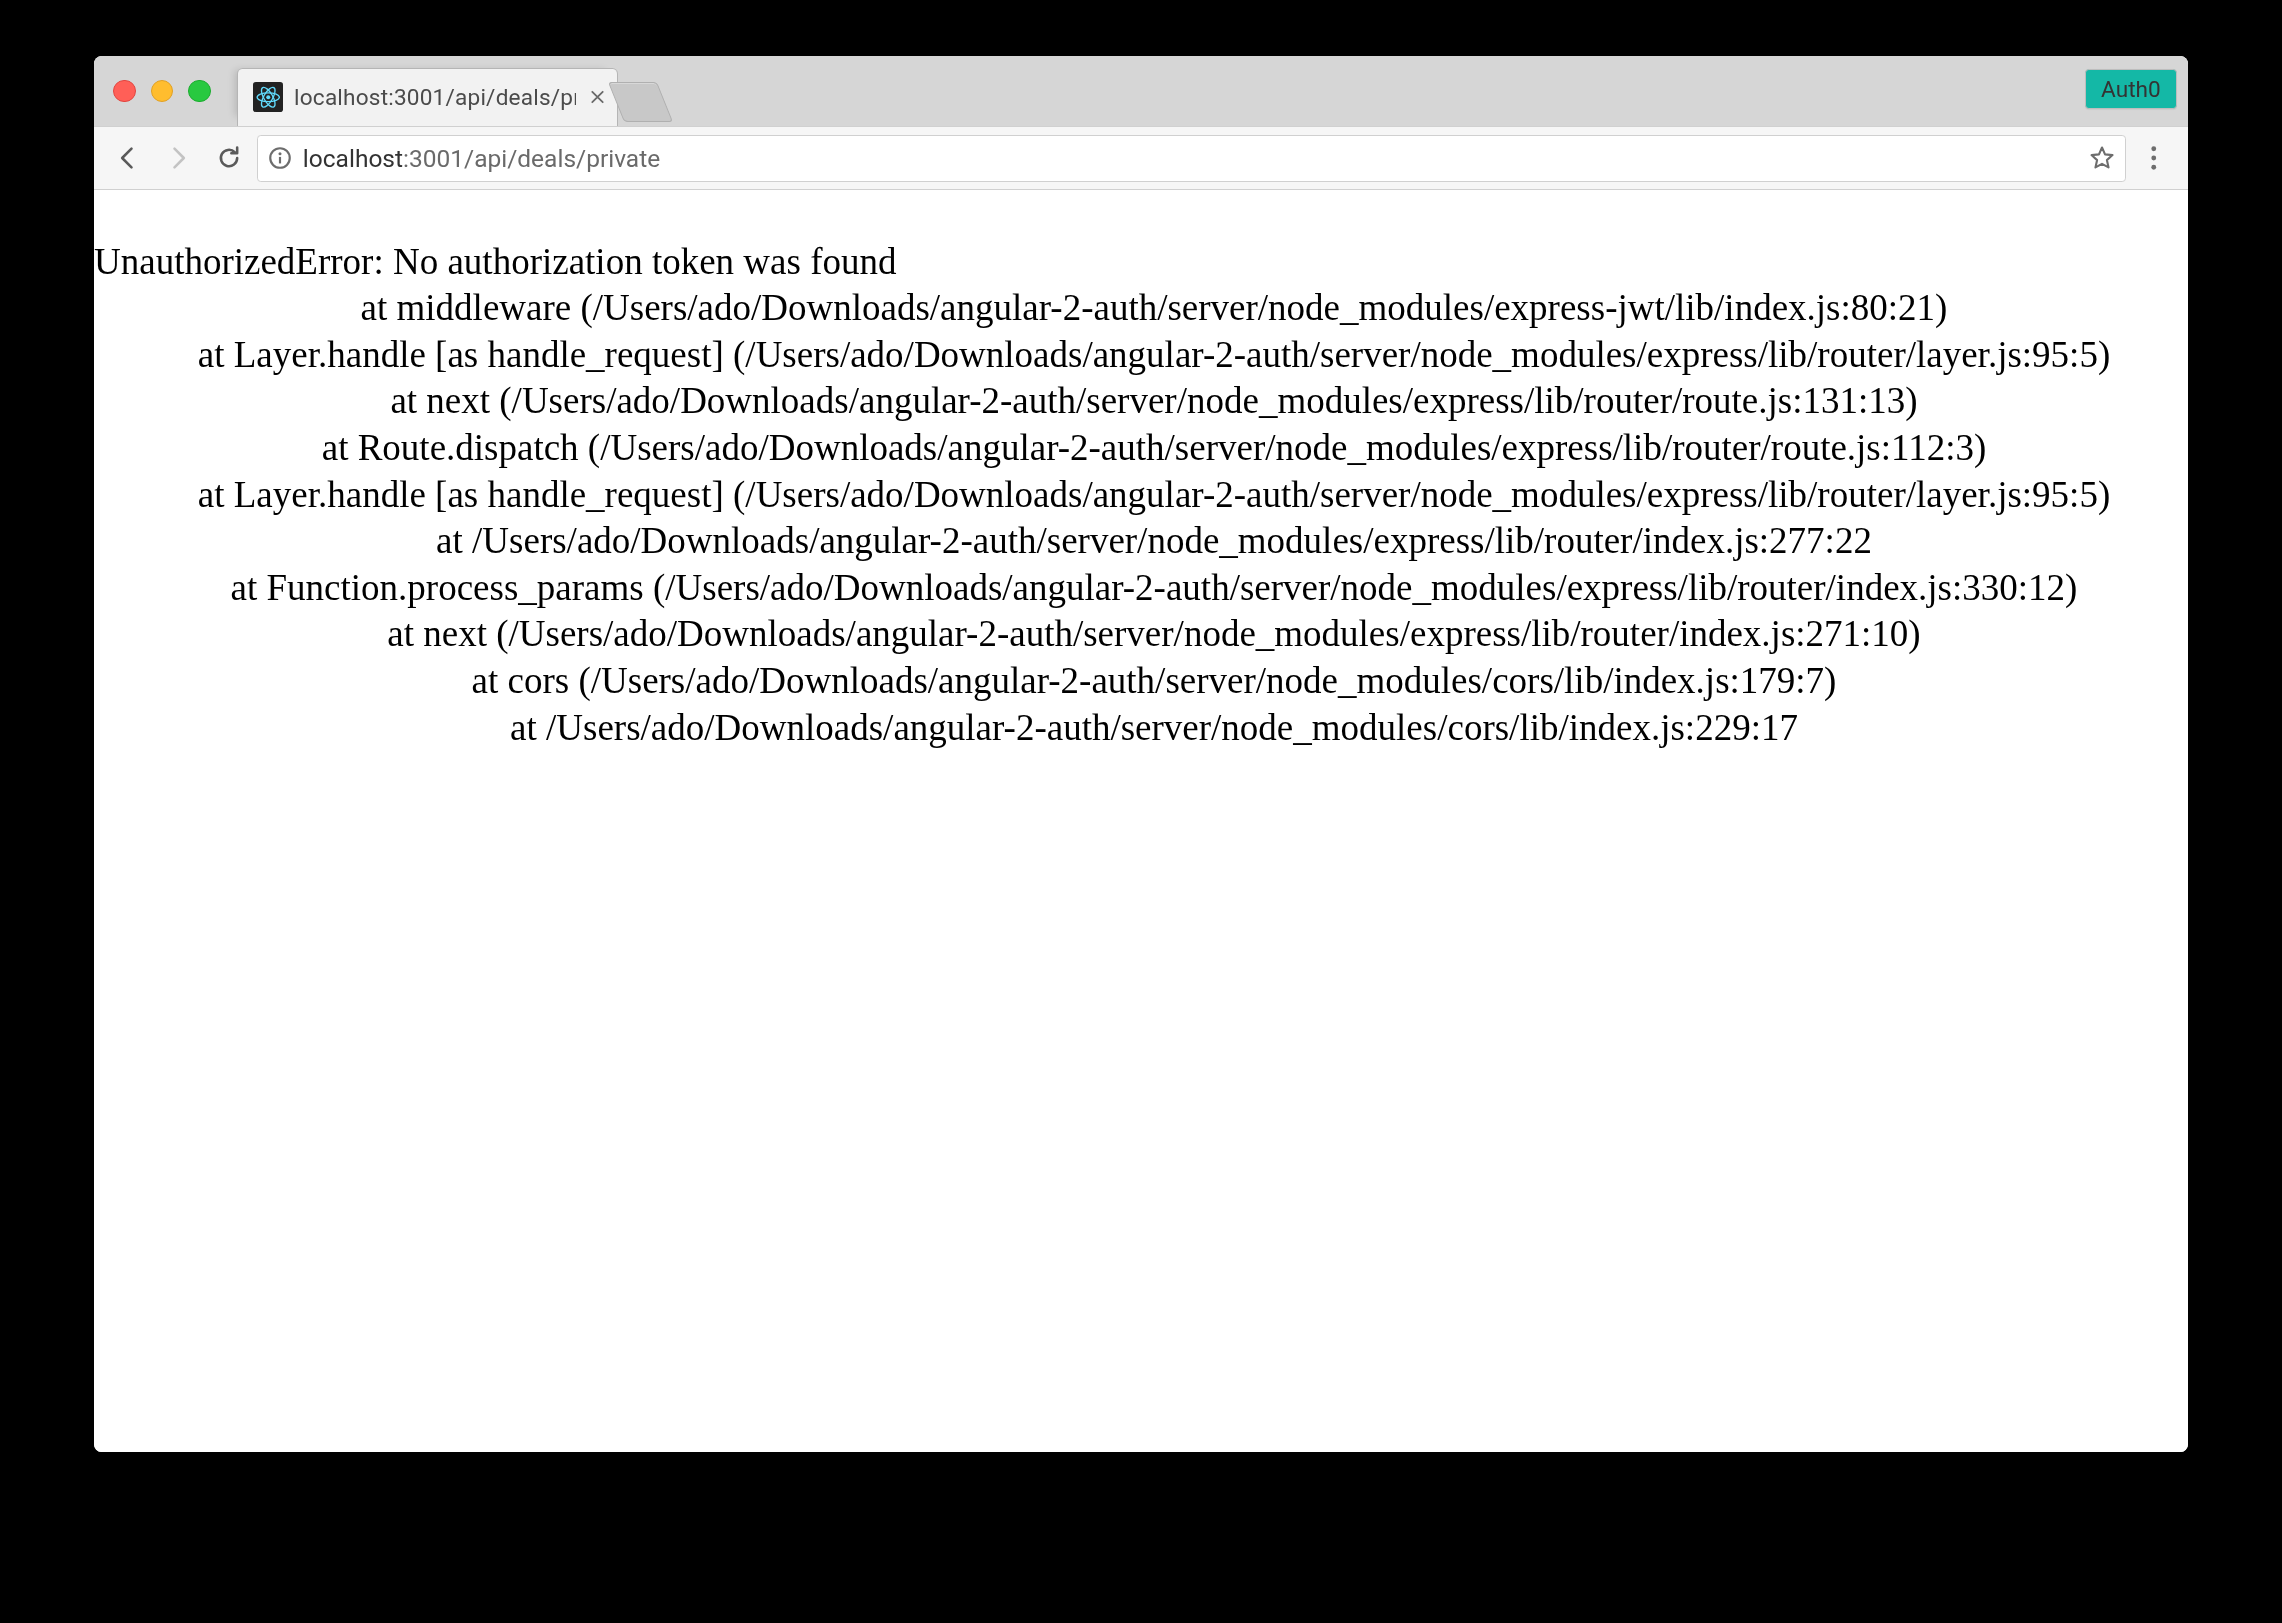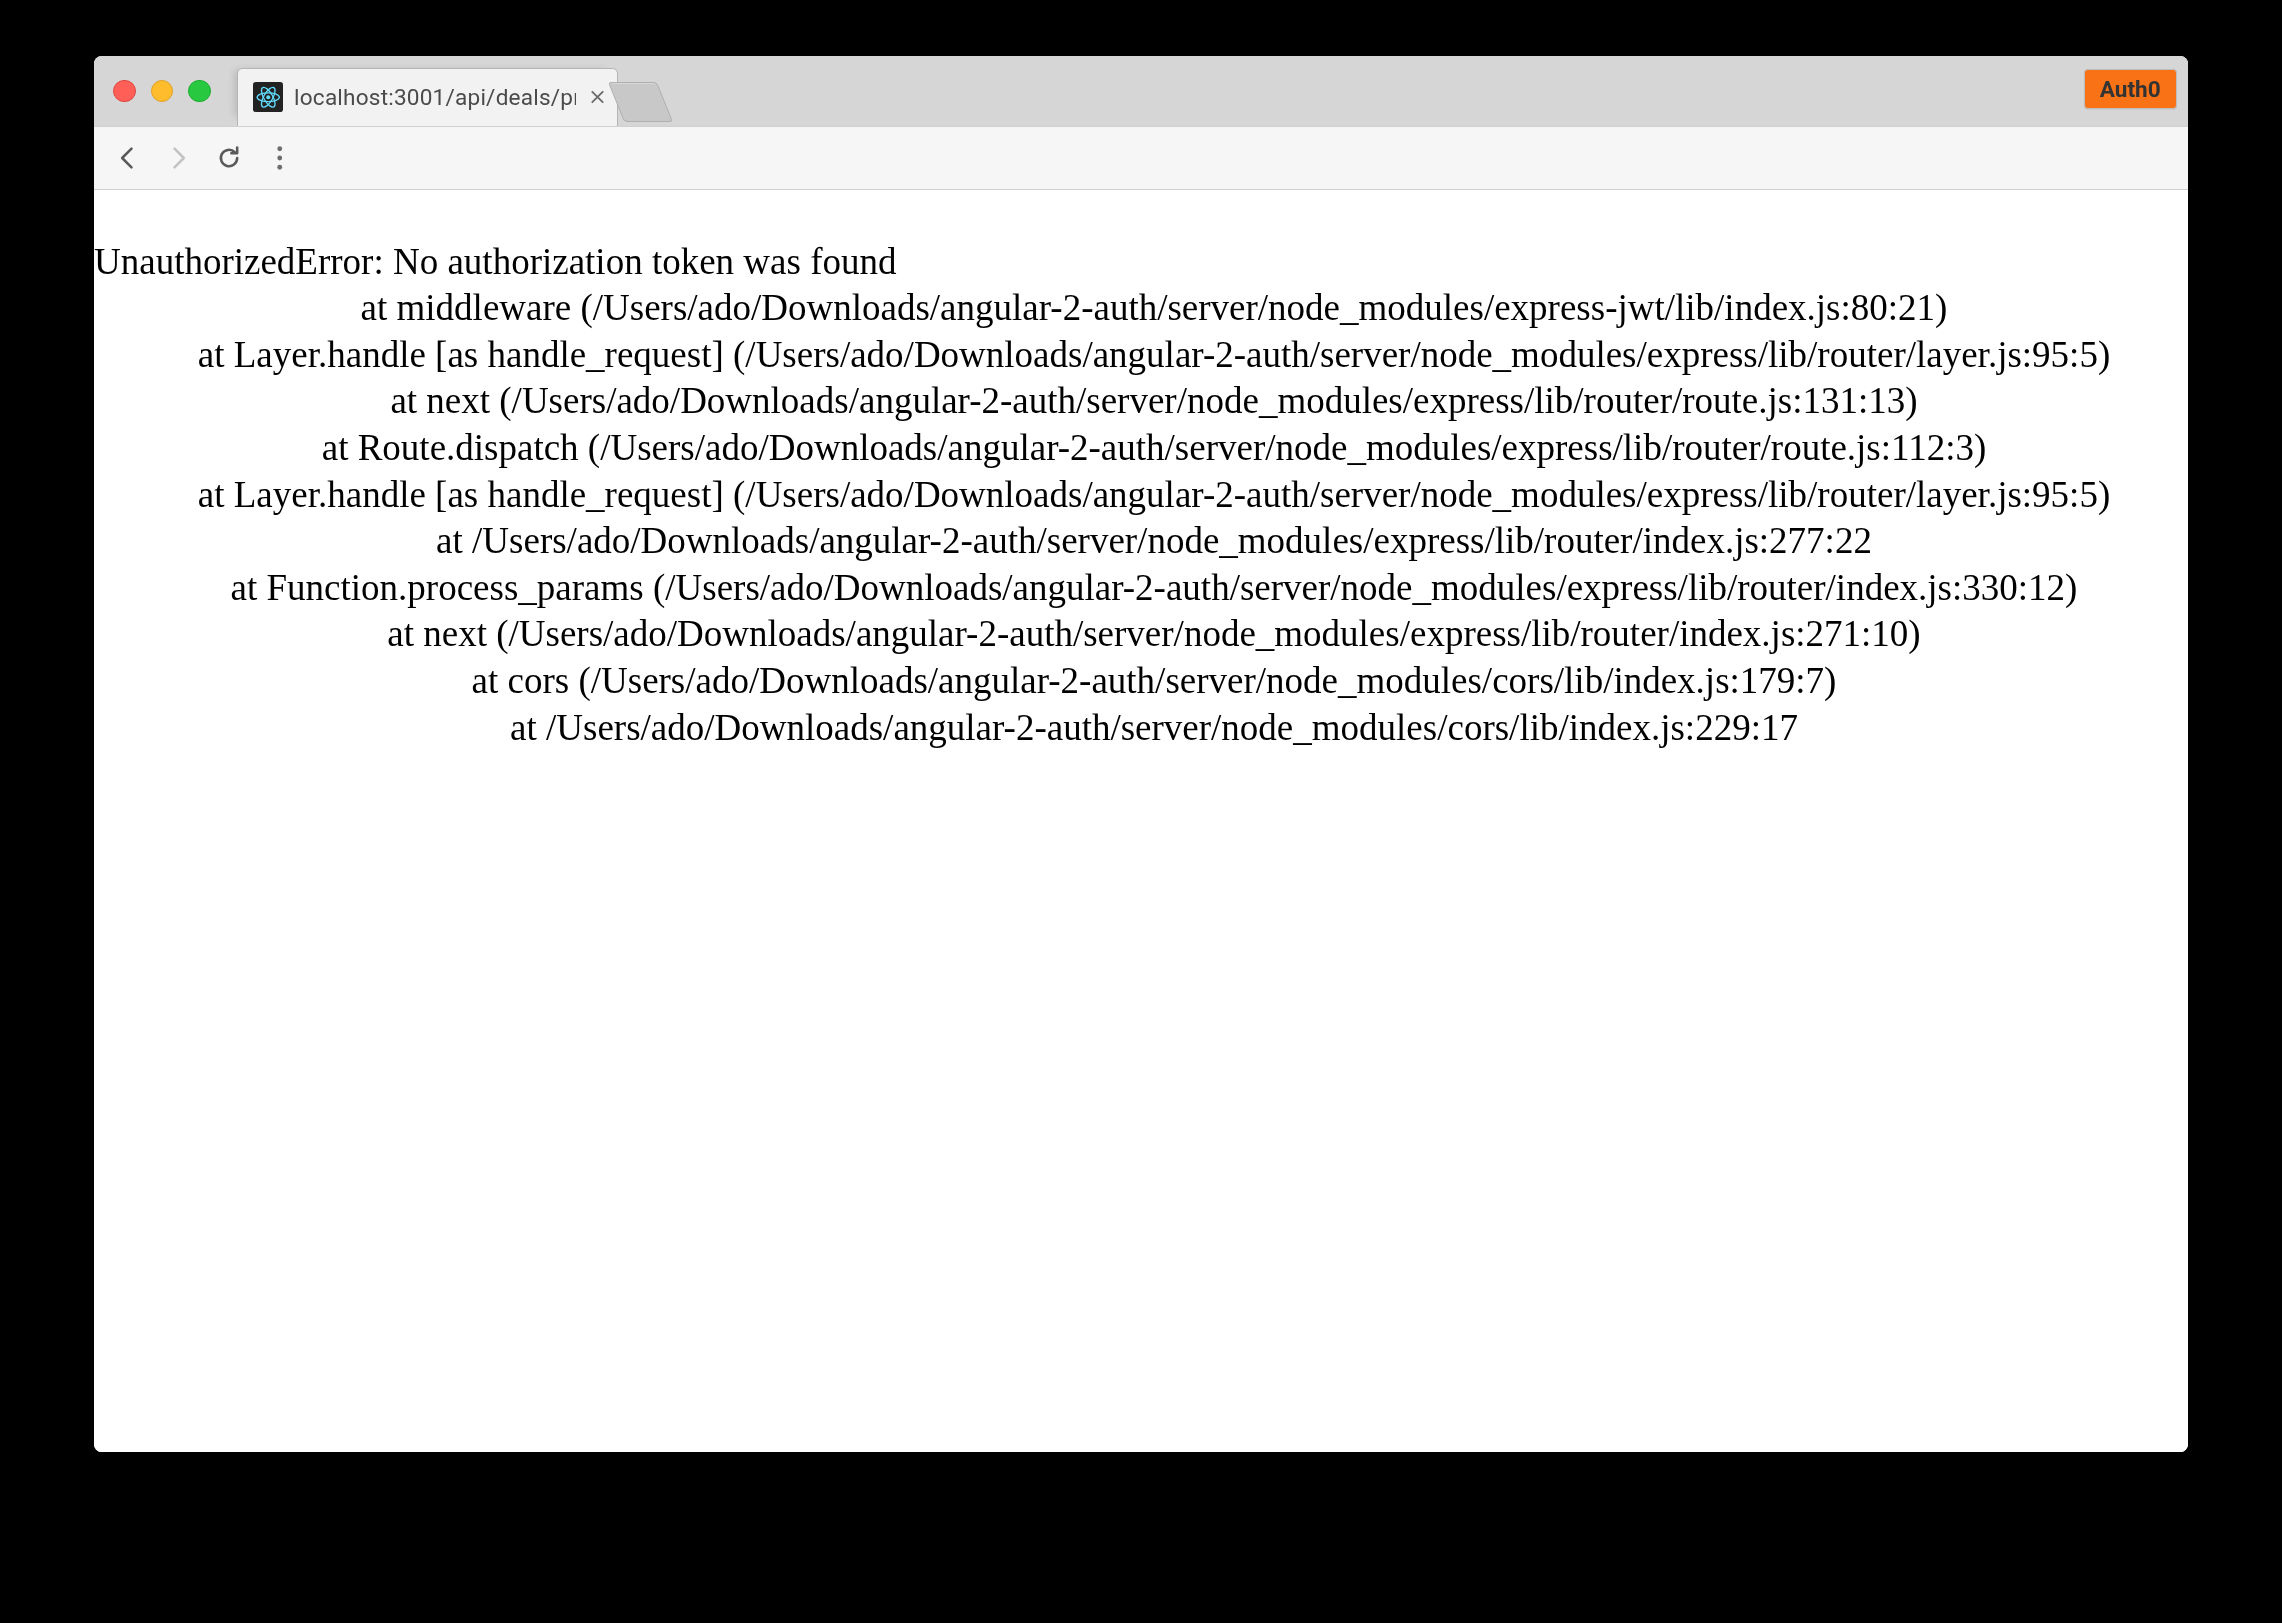--- a/index.html
+++ b/index.html
@@ -111,23 +111,23 @@
     border: 0.9px solid #b0b0b0;
     box-shadow: inset 0 0.9px 0 rgba(255,255,255,0.3);
   }
   .ext-badge {
     position: absolute;
     right: 11.3px;
     top: 13px;
     height: 40px;
     padding: 0 15px;
     font-size: 22.6px;
-    font-weight: 700;
+    font-weight: 400;
     color: #333;
-    background: #f97316;
+    background: #14b8a6;
     border: 0.9px solid #bdbdbd;
     border-radius: 3.8px;
     display: flex;
     align-items: center;
     box-shadow: 0 0.9px 0.9px rgba(0,0,0,0.05);
   }
 
   
   .toolbar {
     height: 64px;
@@ -255,20 +255,37 @@
           <path d="M9 4 L17 12 L9 20" fill="none" stroke="currentColor" stroke-width="2.2" stroke-linecap="round" stroke-linejoin="round"></path>
         </svg>
     </div>
     <div class="nav-btn reload-btn">
       <svg viewBox="0 0 24 24">
           <path d="M19 12a7 7 0 1 1-2.05-4.95" fill="none" stroke="currentColor" stroke-width="2.2" stroke-linecap="round"></path>
           <path d="M19 3v5h-5" fill="none" stroke="currentColor" stroke-width="2.2" stroke-linecap="round" stroke-linejoin="round"></path>
         </svg>
     </div>
 
+    <div class="omnibox">
+      <span class="info-icon">
+        <svg viewBox="0 0 24 24">
+            <circle cx="12" cy="12" r="9" fill="none" stroke="currentColor" stroke-width="2"></circle>
+            <circle cx="12" cy="8" r="1.4" fill="currentColor"></circle>
+            <rect x="11" y="11" width="2" height="6" fill="currentColor"></rect>
+          </svg>
+      </span>
+      <span class="url-text">
+        <span>localhost</span><span class="url-path">:3001/api/deals/private</span>
+      </span>
+      <span class="star-icon">
+        <svg viewBox="0 0 24 24">
+            <path d="M12 3l2.6 5.9 6.4.6-4.8 4.3 1.4 6.3L12 17l-5.6 3.1 1.4-6.3L3 9.5l6.4-.6L12 3z" fill="none" stroke="currentColor" stroke-width="1.8" stroke-linejoin="round"></path>
+          </svg>
+      </span>
+    </div>
 
     <div class="menu-btn">
       <svg viewBox="0 0 8 28">
           <circle cx="4" cy="4" r="2.6" fill="currentColor"></circle>
           <circle cx="4" cy="14" r="2.6" fill="currentColor"></circle>
           <circle cx="4" cy="24" r="2.6" fill="currentColor"></circle>
         </svg>
     </div>
   </div>
 

